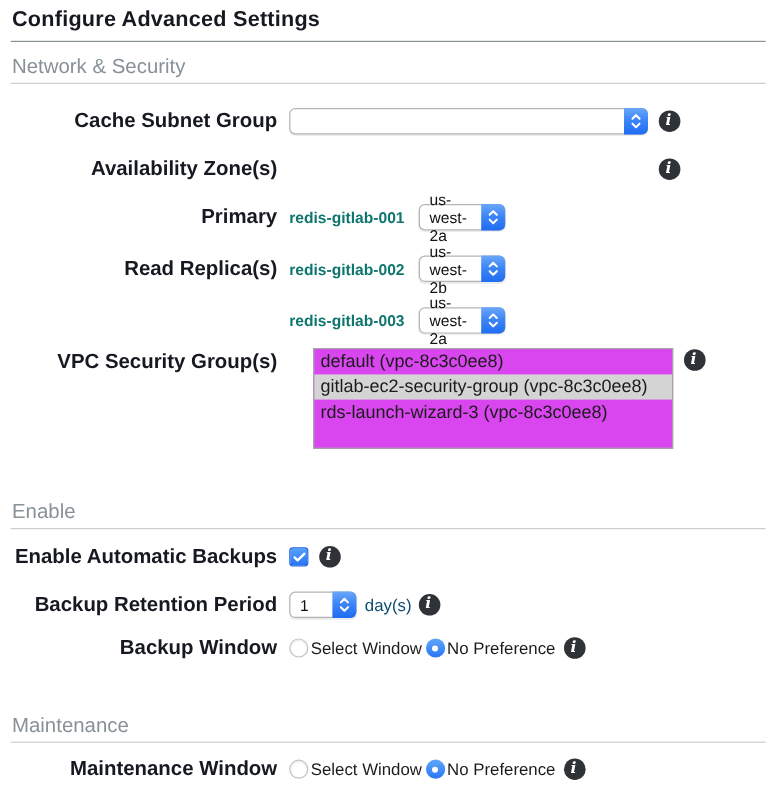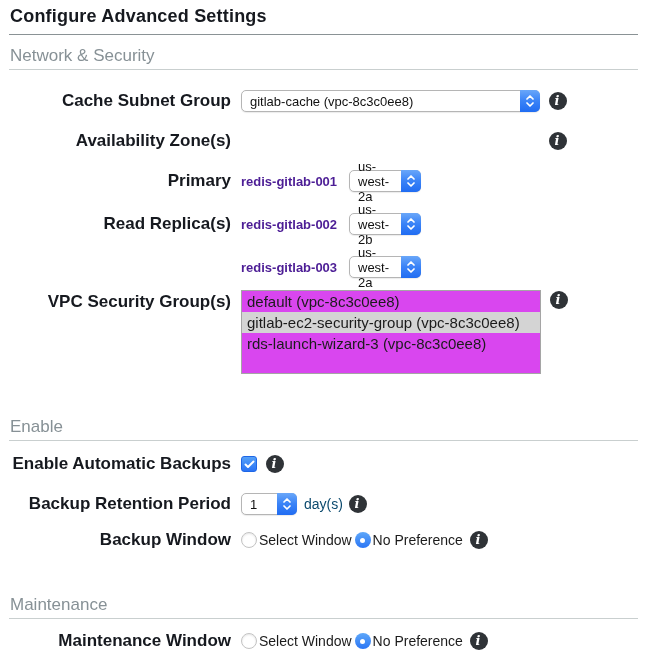--- a/index.html
+++ b/index.html
@@ -15,21 +15,21 @@
     margin:0 0 7px 1px;letter-spacing:.2px;
   }
   .title-rule{border:none;border-top:1px solid #8a9295;margin:0;}
   .section-head{
     margin-top:11px;
     font-size:17px;font-weight:400;color:#879196;
     border-bottom:1px solid #c9cfcf;
     padding:0 0 3px 1px;
   }
   .form-row{display:flex;align-items:center;margin-top:20px;}
-  .form-row.top-align{align-items:flex-start;}
+  .form-row.top-align{align-items:flex-start;gap:20px;}
   .row-label{
     width:222px;flex-shrink:0;text-align:right;
     font-size:17px;font-weight:bold;color:#16191f;line-height:16px;
   }
   .row-content{margin-left:10px;display:flex;align-items:center;}
   .spacer-300{width:299px;height:1px;}
 
   
   .mac-select{
     position:relative;height:22px;box-sizing:border-box;
@@ -80,21 +80,21 @@
   
   .mac-radio{width:16px;height:16px;border-radius:50%;box-sizing:border-box;flex-shrink:0;}
   .mac-radio.off{background:#fff;border:1px solid #c3c3c3;box-shadow:inset 0 1px 2px rgba(0,0,0,.10);}
   .mac-radio.on{
     background:linear-gradient(#5ea7f9,#2b76f5);
     display:inline-flex;align-items:center;justify-content:center;
   }
   .mac-radio.on .dot{width:5px;height:5px;border-radius:50%;background:#fff;}
   .radio-label{font-size:14px;color:#1b1b1b;margin:0 3px 0 2px;}
 
-  .node-name{font-size:13px;font-weight:bold;color:#4c1d95;width:108px;}
+  .node-name{font-size:13px;font-weight:bold;color:#0f766e;width:108px;}
   .suffix-text{font-size:14px;color:#0c4a6e;margin-left:7px;}
 
   .gap-replica{margin-top:21px;}
   .gap-vpc{margin-top:12px;}
   .gap-section-backup{margin-top:43px;}
   .gap-section-maint{margin-top:46px;}
 </style>
 </head>
 <body>
 
@@ -102,21 +102,20 @@
 
   <h1 class="page-title">Configure Advanced Settings</h1>
   <hr class="title-rule">
 
   <div class="section-head">Network &amp; Security</div>
 
   <div class="form-row">
     <div class="row-label">Cache Subnet Group</div>
     <div class="row-content">
       <div class="mac-select w299">
-        <span>gitlab-cache (vpc-8c3c0ee8)</span>
         <span class="stepper">
           <svg width="8" height="14" viewBox="0 0 8 14">
               <polyline points="1,5 4,2 7,5" fill="none" stroke="#fff" stroke-width="1.7" stroke-linecap="round" stroke-linejoin="round"></polyline>
               <polyline points="1,9 4,12 7,9" fill="none" stroke="#fff" stroke-width="1.7" stroke-linecap="round" stroke-linejoin="round"></polyline>
             </svg>
         </span>
       </div>
       <span class="info-icon">i</span>
     </div>
   </div>

